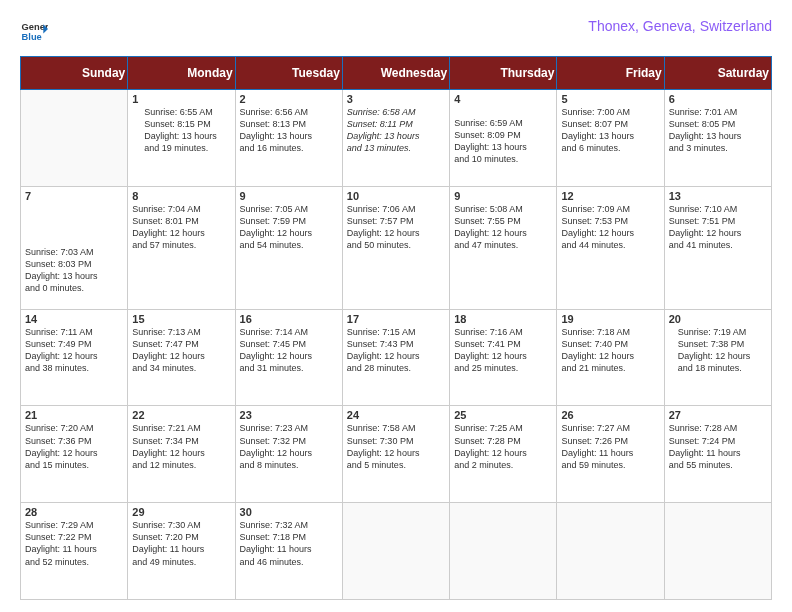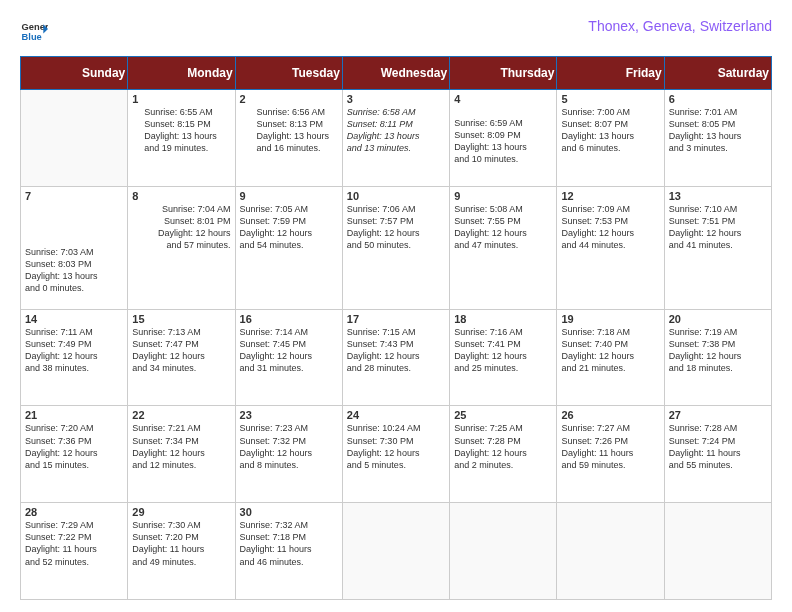--- a/index.html
+++ b/index.html
@@ -118,21 +118,21 @@
           <td class="empty"></td>
           <td>
             <span class="day-number">1</span>
             <div class="cell-text" style="white-space: pre-line; margin-left: 12px;">Sunrise: 6:55 AM
 Sunset: 8:15 PM
 Daylight: 13 hours
 and 19 minutes.</div>
           </td>
           <td>
             <span class="day-number">2</span>
-            <div class="cell-text" style="white-space: pre-line; margin-left: 17px;">Sunrise: 6:56 AM
+            <div class="cell-text" style="white-space: pre-line;">Sunrise: 6:56 AM
 Sunset: 8:13 PM
 Daylight: 13 hours
 and 16 minutes.</div>
           </td>
           <td>
             <span class="day-number">3</span>
             <div class="cell-text" style="white-space: pre-line; font-style: italic;">Sunrise: 6:58 AM
 Sunset: 8:11 PM
 Daylight: 13 hours
 and 13 minutes.</div>
@@ -162,21 +162,21 @@
         <tr>
           <td>
             <span class="day-number">7</span>
             <div class="cell-text" style="white-space: pre-line; margin-top: 44px;">Sunrise: 7:03 AM
 Sunset: 8:03 PM
 Daylight: 13 hours
 and 0 minutes.</div>
           </td>
           <td>
             <span class="day-number">8</span>
-            <div class="cell-text" style="white-space: pre-line; text-align: right;">Sunrise: 7:04 AM
+            <div class="cell-text" style="white-space: pre-line;">Sunrise: 7:04 AM
 Sunset: 8:01 PM
 Daylight: 12 hours
 and 57 minutes.</div>
           </td>
           <td>
             <span class="day-number">9</span>
             <div class="cell-text" style="white-space: pre-line;">Sunrise: 7:05 AM
 Sunset: 7:59 PM
 Daylight: 12 hours
 and 54 minutes.</div>
@@ -248,21 +248,21 @@
           </td>
           <td>
             <span class="day-number">19</span>
             <div class="cell-text" style="white-space: pre-line;">Sunrise: 7:18 AM
 Sunset: 7:40 PM
 Daylight: 12 hours
 and 21 minutes.</div>
           </td>
           <td>
             <span class="day-number">20</span>
-            <div class="cell-text" style="white-space: pre-line;">Sunrise: 7:19 AM
+            <div class="cell-text" style="white-space: pre-line; margin-left: 9px;">Sunrise: 7:19 AM
 Sunset: 7:38 PM
 Daylight: 12 hours
 and 18 minutes.</div>
           </td>
         </tr>
         <tr>
           <td>
             <span class="day-number">21</span>
             <div class="cell-text" style="white-space: pre-line;">Sunrise: 7:20 AM
 Sunset: 7:36 PM
@@ -278,21 +278,21 @@
           </td>
           <td>
             <span class="day-number">23</span>
             <div class="cell-text" style="white-space: pre-line;">Sunrise: 7:23 AM
 Sunset: 7:32 PM
 Daylight: 12 hours
 and 8 minutes.</div>
           </td>
           <td>
             <span class="day-number">24</span>
-            <div class="cell-text" style="white-space: pre-line;">Sunrise: 10:24 AM
+            <div class="cell-text" style="white-space: pre-line;">Sunrise: 7:58 AM
 Sunset: 7:30 PM
 Daylight: 12 hours
 and 5 minutes.</div>
           </td>
           <td>
             <span class="day-number">25</span>
             <div class="cell-text" style="white-space: pre-line;">Sunrise: 7:25 AM
 Sunset: 7:28 PM
 Daylight: 12 hours
 and 2 minutes.</div>

